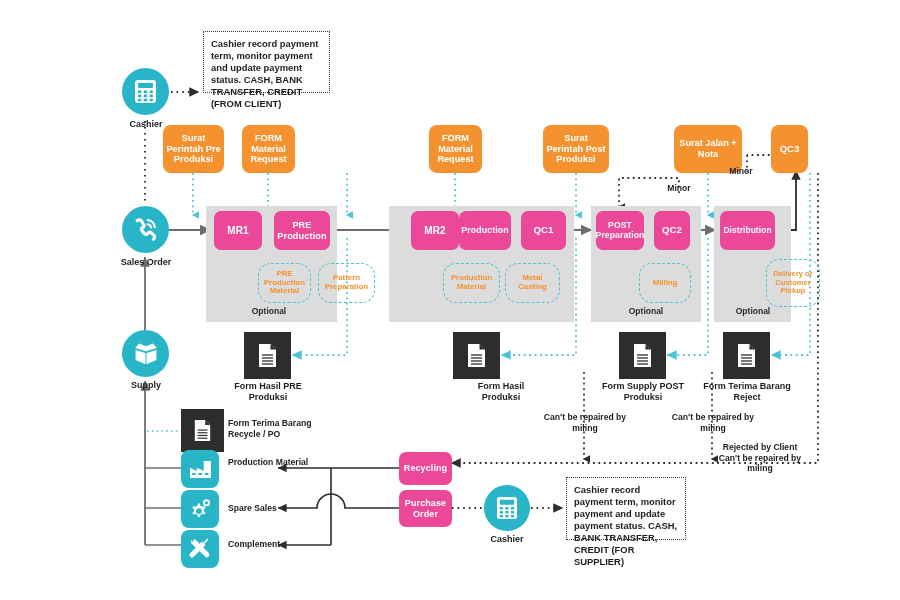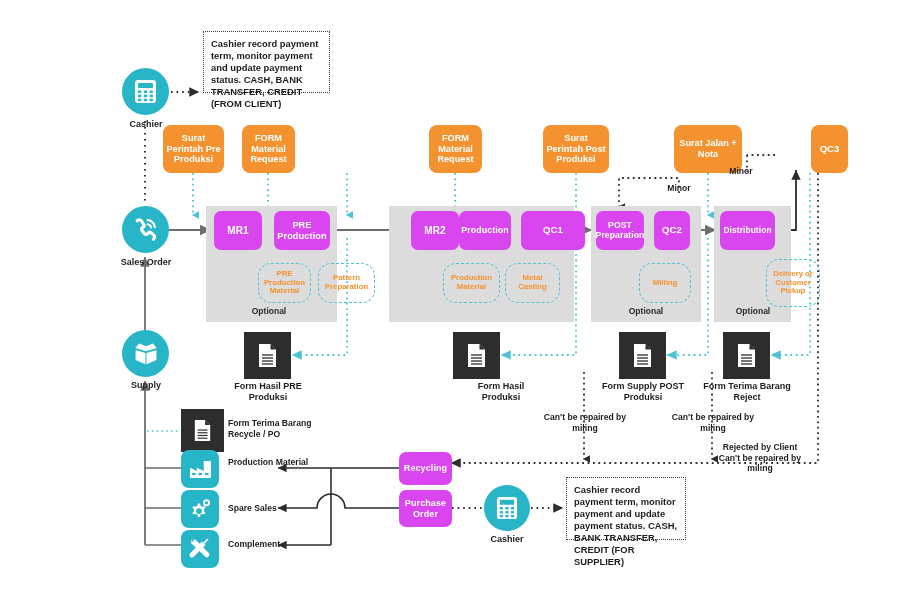--- a/index.html
+++ b/index.html
@@ -7,21 +7,21 @@
        font-family:"Liberation Sans","DejaVu Sans",sans-serif;}
   #stage{position:relative;width:900px;height:600px;background:#fff;}
   #wires{position:absolute;left:0;top:0;width:900px;height:600px;}
 
   
   .node{position:absolute;box-sizing:border-box;display:flex;
         align-items:center;justify-content:center;text-align:center;}
 
   .panel{background:#dcdcdc;}
 
-  .teal-box{background:#d946ef;color:#fff;border-radius:7px;
+  .teal-box{background:#ec4899;color:#fff;border-radius:7px;
             font-weight:bold;line-height:1.12;letter-spacing:.1px;}
   .orange-box{background:#f4922f;color:#fff;border-radius:8px;
               font-weight:bold;line-height:1.15;}
   .dashed-opt{border:1.6px dashed #4fc3d6;border-radius:13px;
               color:#f4922f;font-weight:bold;line-height:1.15;background:transparent;margin-left:47px;}
   .optional-label{color:#2a2a2a;font-weight:bold;font-size:8.5px;}
 
   .circ{border-radius:50%;background:#29b5c8;}
   .circ-lbl{color:#1d1d1d;font-weight:bold;font-size:9px;text-align:center;}
 
@@ -184,27 +184,27 @@
       <path d="M23.4,7.9 L13.5,10.9 L13.5,22.3 L23.4,18.0 Z" fill="#fff"></path>
     </svg>
   </div>
   <div class="circ-lbl" style="position:absolute;left:116px;top:380px;width:60px;">Supply</div>
 
   <div class="node orange-box" style="left:163px;top:125px;width:61px;height:48px;font-size:9.2px;padding:8px 3px;">Surat Perintah Pre Produksi</div>
   <div class="node orange-box" style="left:242px;top:125px;width:53px;height:48px;font-size:9.2px;padding:0 3px;">FORM Material Request</div>
   <div class="node orange-box" style="left:429px;top:125px;width:53px;height:48px;font-size:9.2px;padding:0 3px;">FORM Material Request</div>
   <div class="node orange-box" style="left:543px;top:125px;width:66px;height:48px;font-size:9.2px;padding:0 3px;">Surat Perintah Post Produksi</div>
   <div class="node orange-box" style="left:674px;top:125px;width:68px;height:48px;font-size:9.2px;padding:0 3px;">Surat Jalan + Nota</div>
-  <div class="node orange-box" style="left:771px;top:125px;width:37px;height:48px;font-size:9.6px;margin-left:40px;">QC3</div>
+  <div class="node orange-box" style="left:771px;top:125px;width:37px;height:48px;font-size:9.6px;">QC3</div>
 
   <div class="node teal-box" style="left:214px;top:211px;width:48px;height:39px;font-size:10px;">MR1</div>
   <div class="node teal-box" style="left:274px;top:211px;width:56px;height:39px;font-size:9.2px;padding:0 2px;">PRE Production</div>
   <div class="node teal-box" style="left:411px;top:211px;width:48px;height:39px;font-size:10px;">MR2</div>
   <div class="node teal-box" style="left:459px;top:211px;width:52px;height:39px;font-size:8.8px;padding:0 2px;">Production</div>
-  <div class="node teal-box" style="left:521px;top:211px;width:64px;height:39px;font-size:9.6px;">QC1</div>
+  <div class="node teal-box" style="left:521px;top:211px;width:45px;height:39px;font-size:9.6px;">QC1</div>
   <div class="node teal-box" style="left:596px;top:211px;width:48px;height:39px;font-size:8.6px;padding:0 2px;">POST Preparation</div>
   <div class="node teal-box" style="left:654px;top:211px;width:36px;height:39px;font-size:9.6px;">QC2</div>
   <div class="node teal-box" style="left:720px;top:211px;width:55px;height:39px;font-size:8.4px;padding:0 2px;">Distribution</div>
 
   <div class="node dashed-opt" style="left:211px;top:263px;width:53px;height:40px;font-size:7.8px;padding:0 2px;">PRE Production Material</div>
   <div class="node dashed-opt" style="left:271px;top:263px;width:57px;height:40px;font-size:7.8px;padding:0 2px;">Pattern Preparation</div>
   <div class="node dashed-opt" style="left:396px;top:263px;width:57px;height:40px;font-size:7.8px;padding:0 2px;">Production Material</div>
   <div class="node dashed-opt" style="left:458px;top:263px;width:55px;height:40px;font-size:7.8px;padding:0 2px;">Metal Casting</div>
   <div class="node dashed-opt" style="left:592px;top:263px;width:52px;height:40px;font-size:7.8px;padding:0 2px;">Milling</div>
   <div class="node dashed-opt" style="left:719px;top:259px;width:54px;height:48px;font-size:7.6px;padding:0 2px;">Delivery or Customer Pickup</div>

